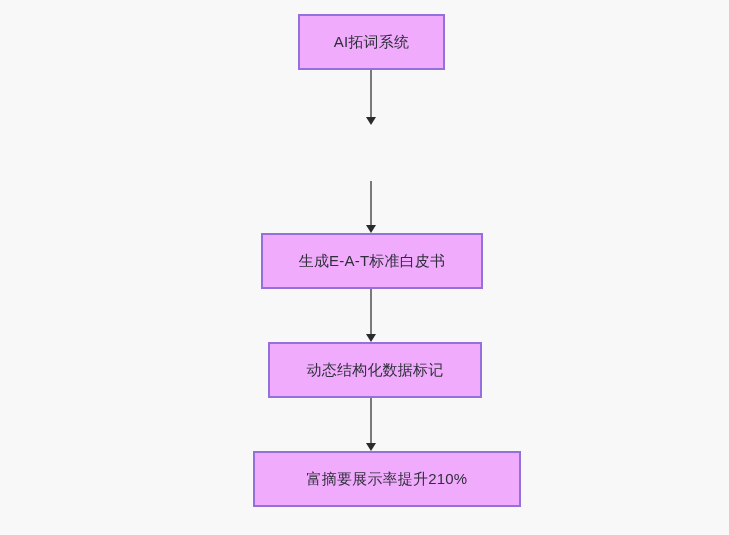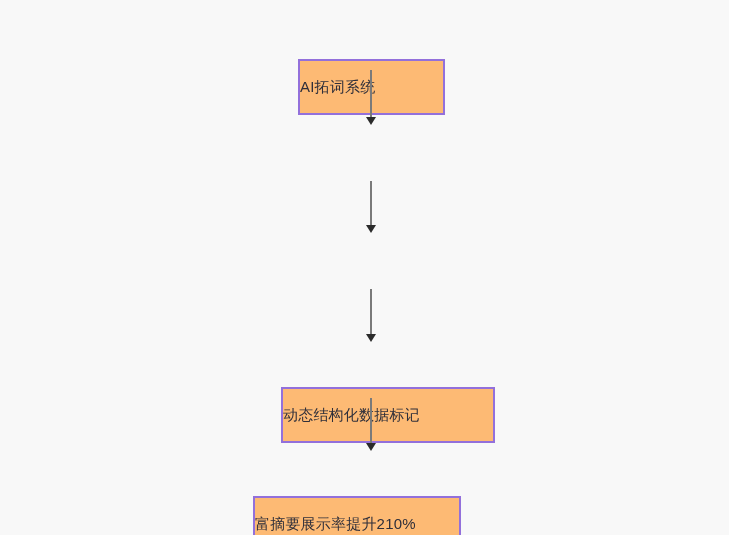--- a/index.html
+++ b/index.html
@@ -16,31 +16,31 @@
 
   #flowchart {
     position: relative;
     width: 729px;
     height: 535px;
   }
 
   .node {
     position: absolute;
     box-sizing: border-box;
-    background: #fdba74;
+    background: #f0abfc;
     border: 2px solid #9370db;
     border-radius: 0;
     display: flex;
     align-items: center;
+    justify-content: center;
     color: #2f2f3a;
     font-size: 15px;
     line-height: 1.2;
     letter-spacing: 0.2px;
     white-space: nowrap;
-    margin-top: 45px;
   }
 
   .node-label {
     display: block;
   }
 
   .connector {
     position: absolute;
     width: 12px;
   }
@@ -77,32 +77,35 @@
     <div class="line" style="height:47px;"></div>
     <div class="head"></div>
   </div>
 
 
   <div class="connector" style="left:365px; top:181px; height:52px;">
     <div class="line" style="height:44px;"></div>
     <div class="head"></div>
   </div>
 
+  <div class="node" style="left:261px; top:233px; width:222px; height:56px;">
+    <span class="node-label">生成E-A-T标准白皮书</span>
+  </div>
 
   <div class="connector" style="left:365px; top:289px; height:53px;">
     <div class="line" style="height:45px;"></div>
     <div class="head"></div>
   </div>
 
-  <div class="node" style="left:281px; top:342px; width:214px; height:56px;">
+  <div class="node" style="left:268px; top:342px; width:214px; height:56px;">
     <span class="node-label">动态结构化数据标记</span>
   </div>
 
   <div class="connector" style="left:365px; top:398px; height:53px;">
     <div class="line" style="height:45px;"></div>
     <div class="head"></div>
   </div>
 
-  <div class="node" style="left:253px; top:451px; width:208px; height:56px;">
+  <div class="node" style="left:253px; top:451px; width:268px; height:56px;">
     <span class="node-label">富摘要展示率提升210%</span>
   </div>
 
 </div>
 
 </body></html>

